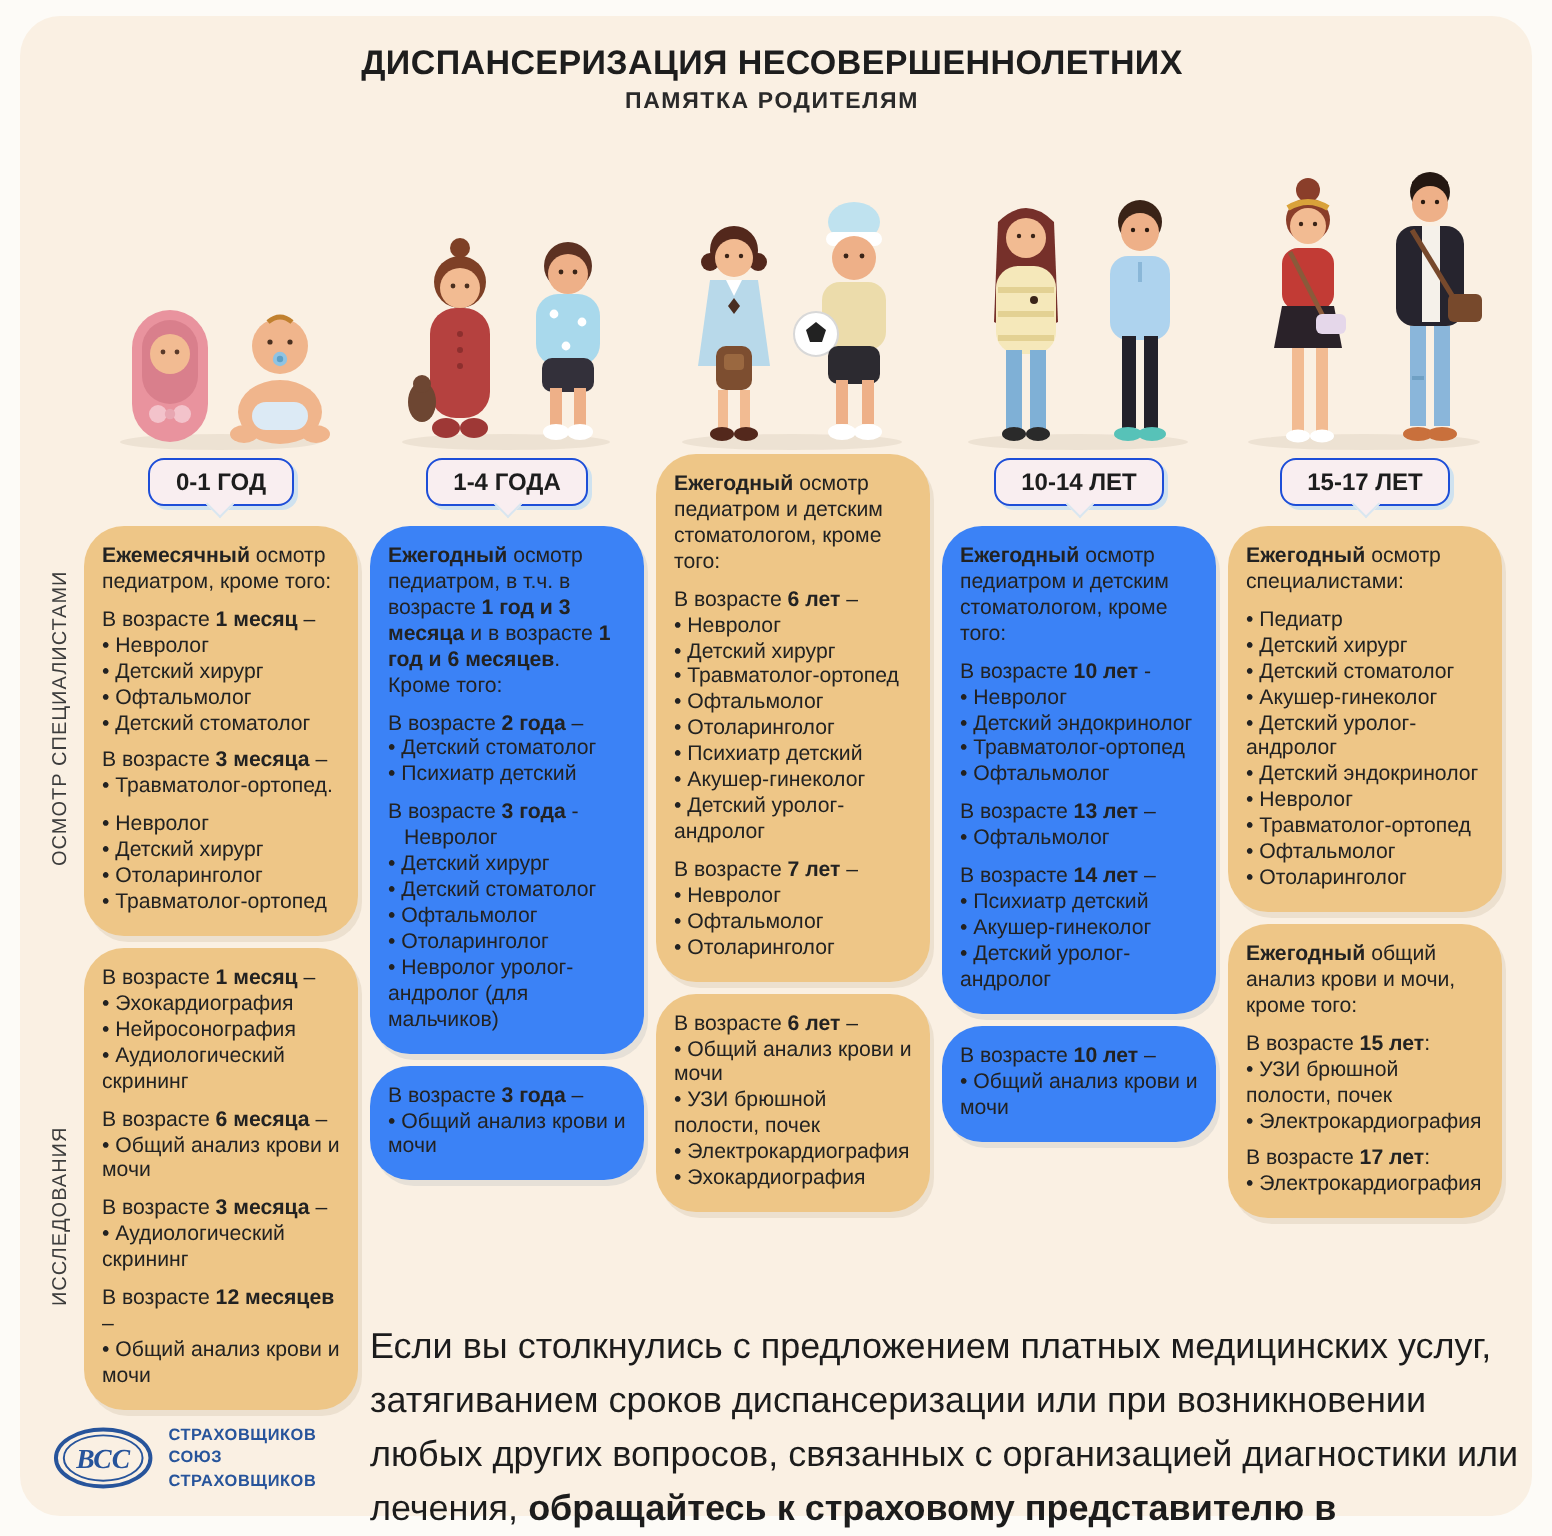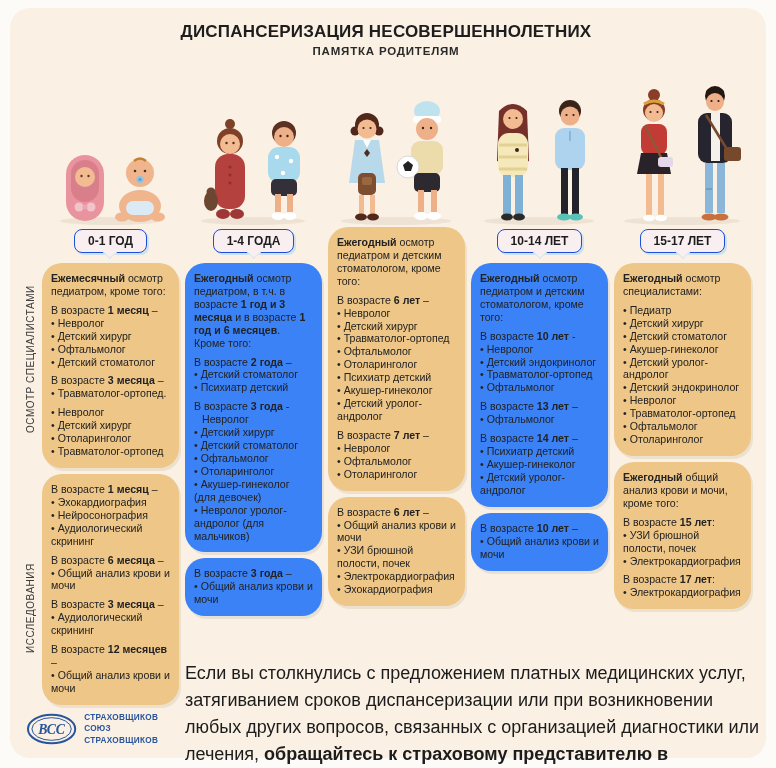--- a/index.html
+++ b/index.html
@@ -180,21 +180,20 @@
                   <p class="item">• Детский стоматолог</p>
                   <p class="item">• Психиатр детский</p>
                 </div>
                 <div class="group">
                   <p class="head">В возрасте <b>3 года</b> -</p>
                   <p class="subhead">Невролог</p>
                   <p class="item">• Детский хирург</p>
                   <p class="item">• Детский стоматолог</p>
                   <p class="item">• Офтальмолог</p>
                   <p class="item">• Отоларинголог</p>
-                  <p class="item">• Акушер-гинеколог (для девочек)</p>
                   <p class="item">• Невролог уролог-андролог (для мальчиков)</p>
                 </div>
               </div>
               <div class="infobox blue">
                 <div class="group">
                   <p class="head">В возрасте <b>3 года</b> –</p>
                   <p class="item">• Общий анализ крови и мочи</p>
                 </div>
               </div>
             </div>

